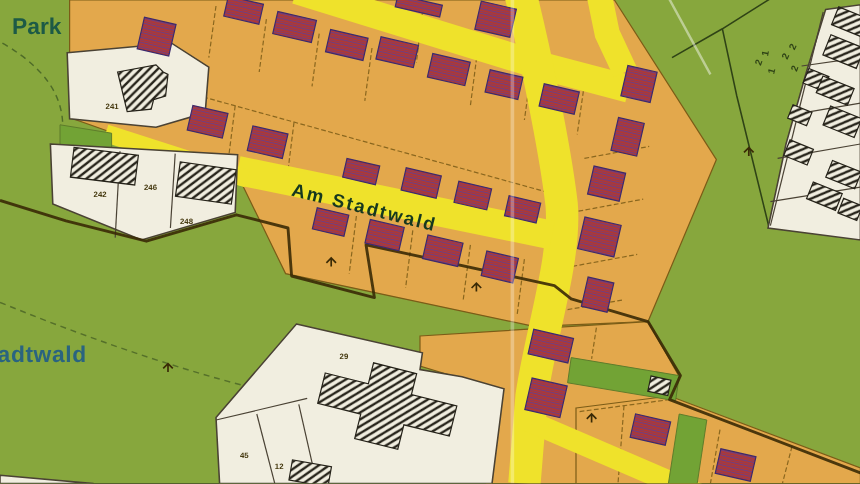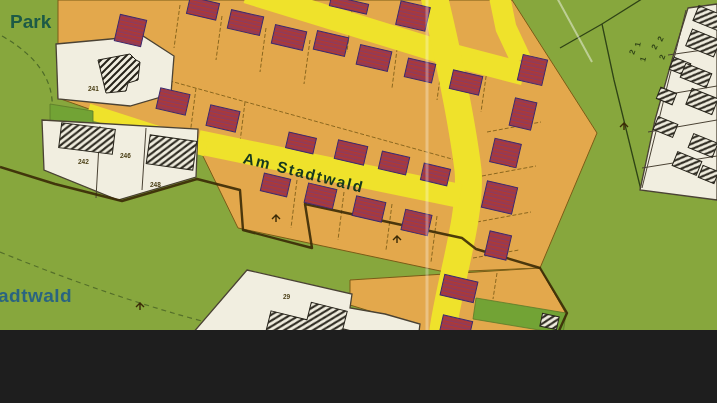--- a/index.html
+++ b/index.html
@@ -1,16 +1,16 @@
 <!DOCTYPE html>
 <html style="--c-green: #87a73d; --c-greenstrip: #72a335; --c-hedge: #55702a; --c-orange: #e3a84c; --c-road: #efe22b; --c-white: #f1eee0; --c-purple: #5a3f9c; --c-purpleedge: #3c2a6e; --c-redhatch: #b5382c; --c-hatchdark: #26231a; --c-plotline: #7b5c17; --c-boundary: #3a2a06; --c-outline: #4a4234; --c-fieldline: #2f4316; --c-parktext: #1d5a46; --c-foresttext: #2a6480; --c-streettext: #16381f; --c-tinytext: #463a10;"><head>
 <meta charset="utf-8">
 <style>
   html,body{margin:0;padding:0;background:#1e1e1e;}
-  .stage{position:relative;width:717px;height:330px;overflow:hidden;background:var(--c-green,#87a73d);}
+  .stage{position:relative;width:717px;height:403px;overflow:hidden;background:var(--c-green,#87a73d);}
   svg{display:block;}
   text{font-family:"Liberation Sans", sans-serif;}
   .biglabel{font-weight:600;}
   .tiny{font-weight:700;}
 </style>
 </head>
 <body>
 
 <div class="stage">
 <svg width="717" height="403" viewBox="0 0 717 403">

